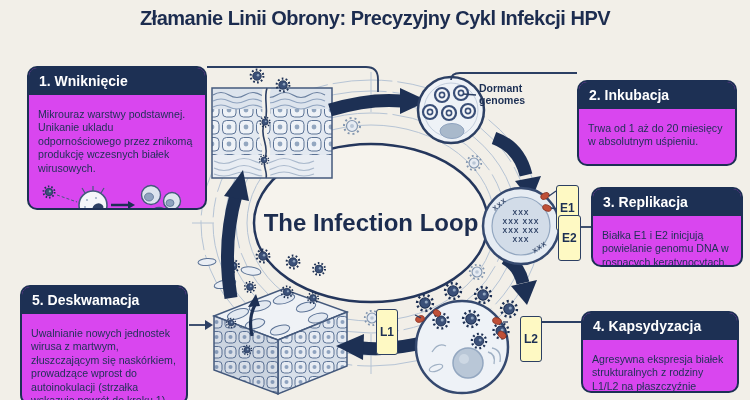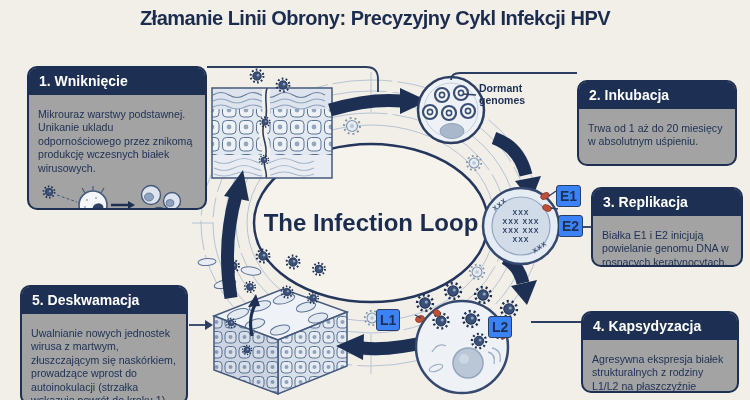--- a/index.html
+++ b/index.html
@@ -6,40 +6,40 @@
   .stage{
     position:relative;width:750px;height:400px;overflow:hidden;
     background:#f2efe8;font-family:"Liberation Sans",sans-serif;
   }
   .title{
     position:absolute;left:0;top:7px;width:750px;text-align:center;
     font-size:20px;font-weight:bold;letter-spacing:-0.5px;color:#1c2c4f;
   }
   svg.scene{position:absolute;left:0;top:0;}
   .box{
-    position:absolute;background:#a3a3a3;border:2.5px solid #1d3054;
+    position:absolute;background:#d946ef;border:2.5px solid #1d3054;
     border-radius:10px;overflow:hidden;box-sizing:border-box;z-index:3;
   }
   .box .hdr{
     background:#1d3054;color:#ffffff;font-weight:bold;font-size:14px;
     padding:5px 10px 4px 10px;border-bottom:2px solid #1d3054;
   }
   .box .bd{
     padding:13px 8px 5px 9px;font-size:10.6px;line-height:1.27;color:#1d3054;
   }
   .tl{display:flex;align-items:flex-end;margin:20px 2px 1px 2px;}
   .tl .tick{width:2px;height:9px;background:#8fa3bf;}
   .tl .tick.dark{background:#44597c;}
   .tl .seg{flex:1;height:2px;background:#b6c4d5;}
   .tl .seg.dark{background:#44597c;}
   .tl .lbl{font-size:10px;font-weight:bold;color:#1d3054;margin:0 5px;white-space:nowrap;}
   .tl .head{width:0;height:0;border-top:4px solid transparent;border-bottom:4px solid transparent;border-left:6px solid #44597c;}
   .tag{
-    position:absolute;background:#3b82f6;border:1.5px solid #2c3f63;border-radius:3px;
-    font-size:14px;font-weight:bold;color:#1d3054;padding:4px 3px;line-height:12px;z-index:4;
+    position:absolute;background:#fef9c3;border:1.5px solid #2c3f63;border-radius:3px;
+    font-size:12px;font-weight:bold;color:#1d3054;padding:16px 3px;line-height:12px;z-index:4;
   }
   .illus{display:block;margin:2px auto 0 auto;}
 </style>
 </head>
 <body>
 
 <div class="stage">
 
   <svg class="scene" width="750" height="400" viewBox="0 0 750 400">
     <defs>
@@ -293,15 +293,15 @@
   </div>
 
   <div class="box" style="left:20px;top:285px;width:168px;height:120px;">
     <div class="hdr">5. Deskwamacja</div>
     <div class="bd">Uwalnianie nowych jednostek wirusa z martwym, złuszczającym się naskórkiem, prowadzące wprost do autoinokulacji (strzałka wskazuje powrót do kroku 1).</div>
   </div>
 
   <div class="tag" style="left:556px;top:185px;">E1</div>
   <div class="tag" style="left:558px;top:203px;margin-top:12px;">E2</div>
   <div class="tag" style="left:376px;top:309px;">L1</div>
-  <div class="tag" style="left:488px;top:316px;text-align:right;">L2</div>
+  <div class="tag" style="left:520px;top:316px;text-align:right;">L2</div>
 
 </div>
 
 </body></html>

